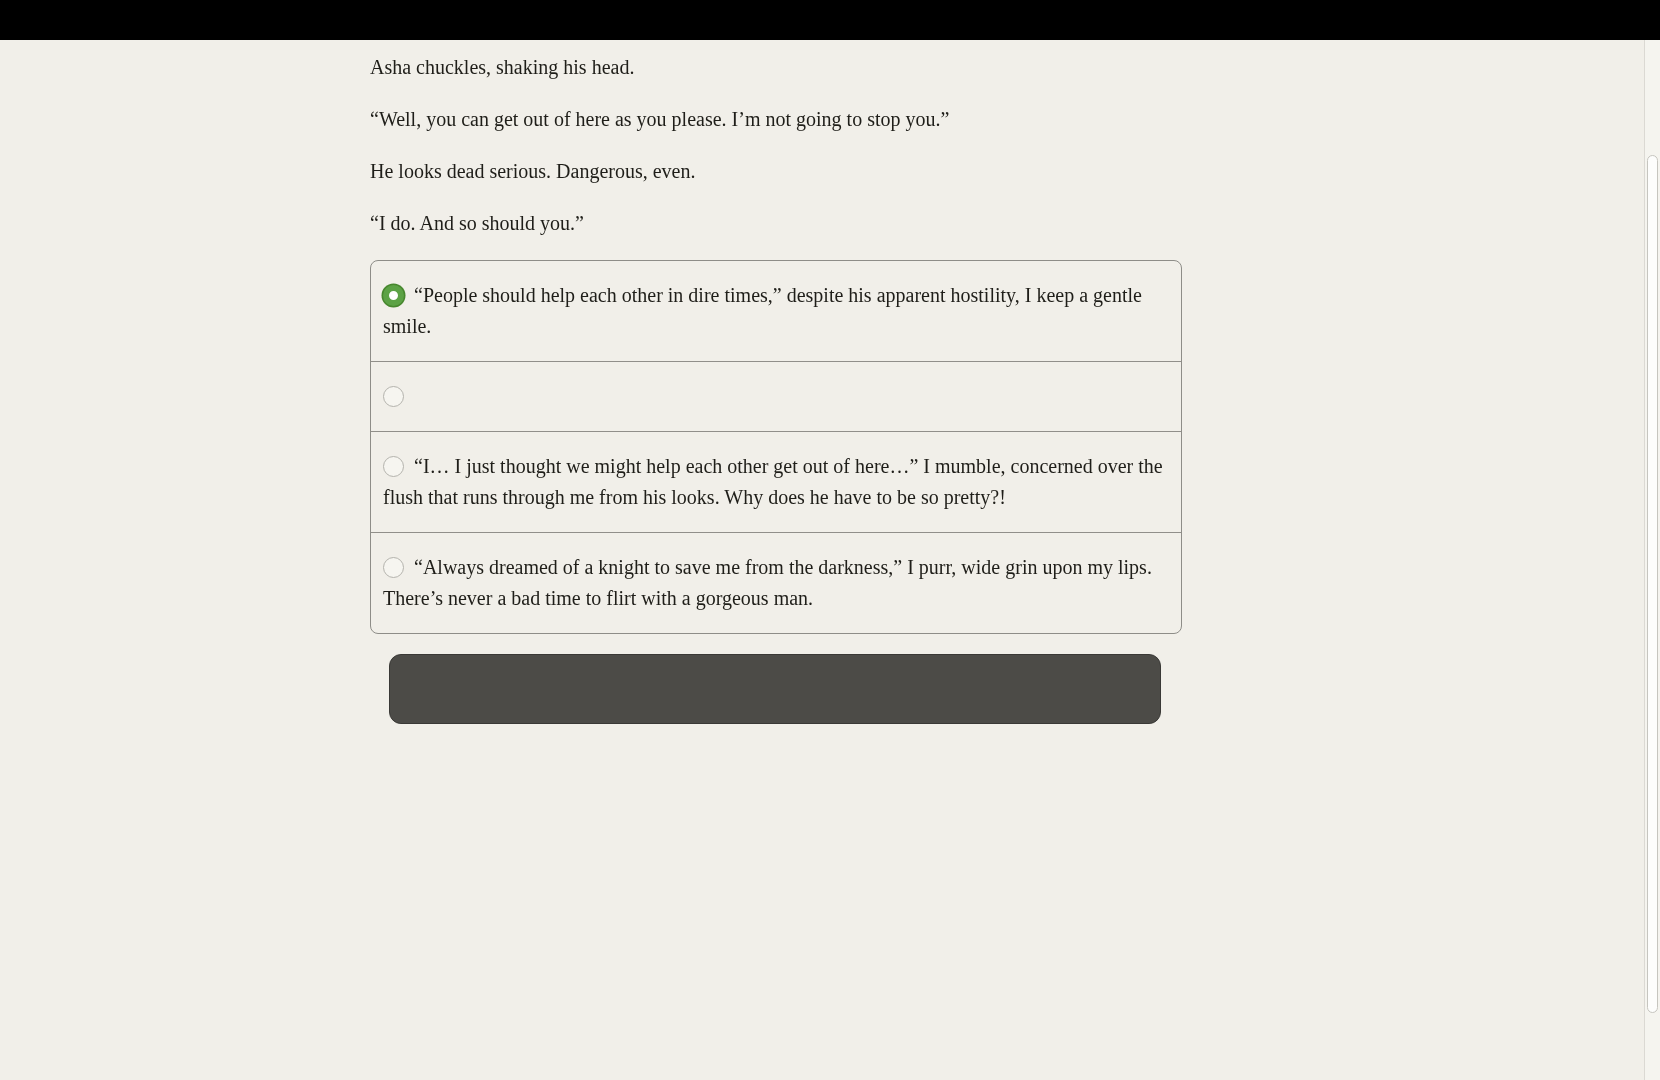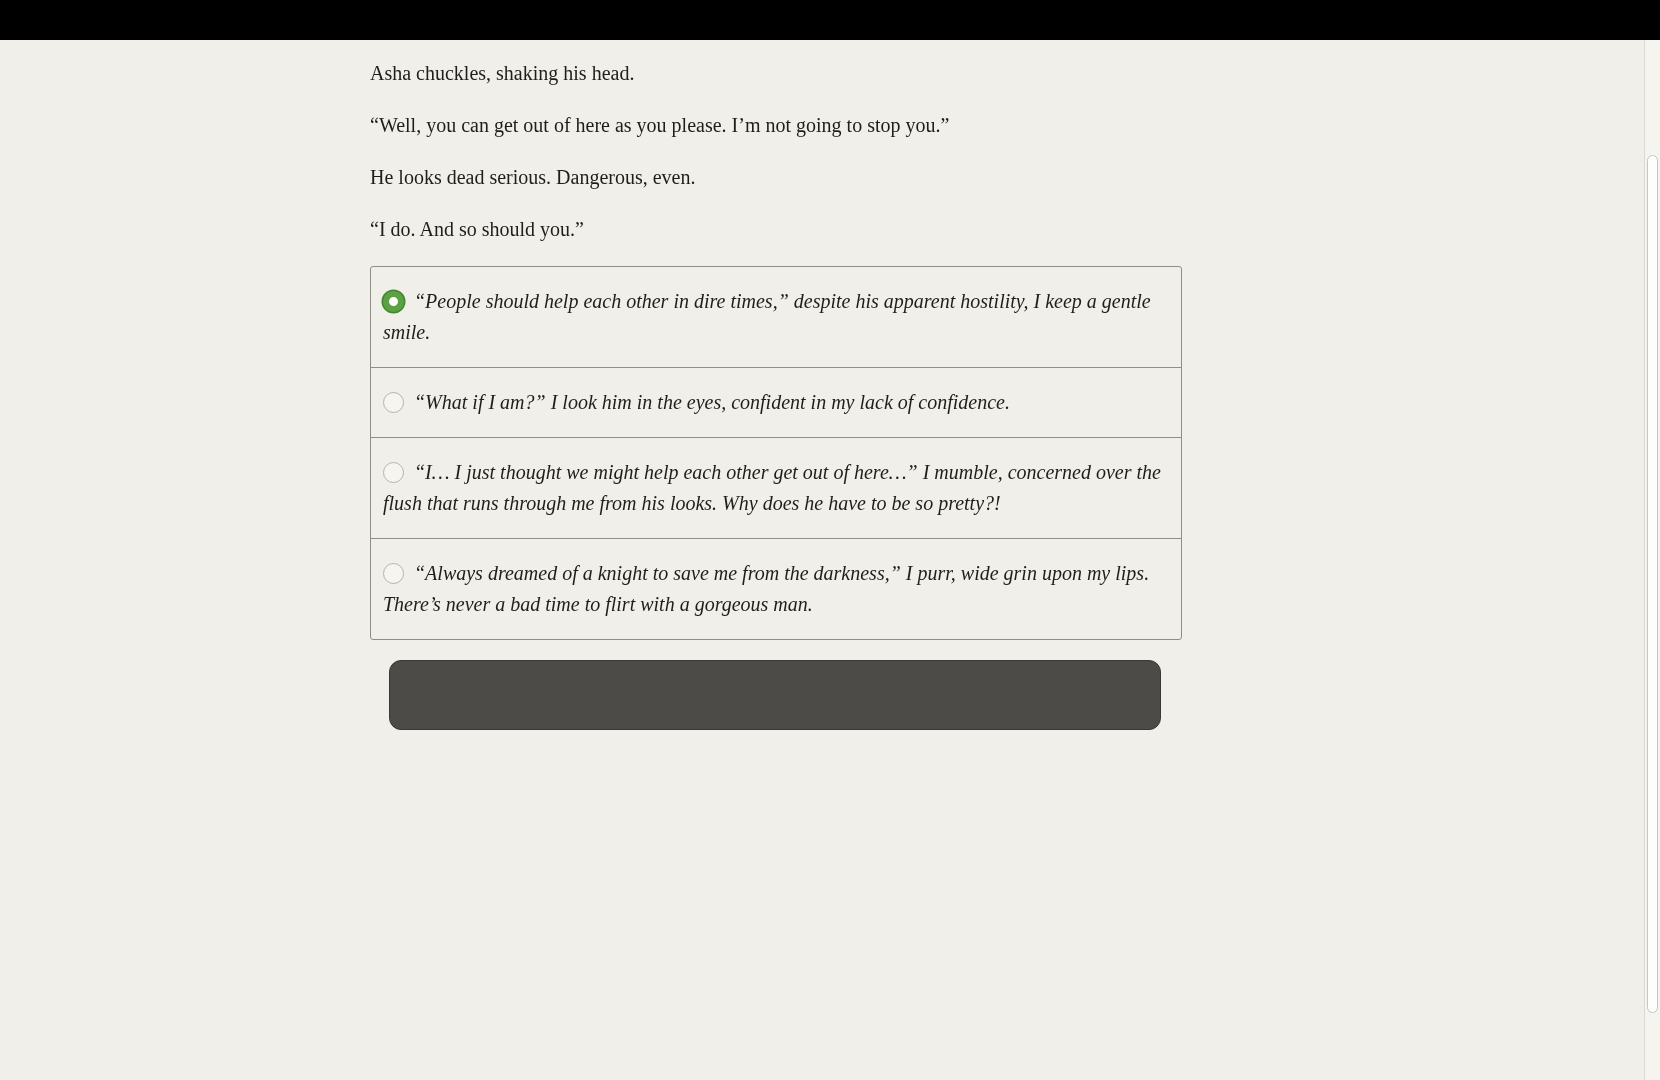--- a/index.html
+++ b/index.html
@@ -27,33 +27,32 @@
     left: 2px; top: 115px;
     width: 11px; height: 858px;
     background: #fdfdfc;
     border: 1px solid #c6c5bf;
     border-radius: 7px;
   }
   .content {
     position: absolute;
     top: 40px; left: 370px;
     width: 812px;
-    padding-top: 18px;
+    padding-top: 12px;
   }
   .content p {
     font-size: 20px;
     line-height: 31px;
     margin: 0 0 21px 0;
   }
   .choice-box {
     margin-top: 16px;
     border: 1.5px solid #8e8d88;
-    border-radius: 3px;
+    border-radius: 8px;
     background: transparent;
-    font-style: italic;
   }
   .choice-row {
     padding: 19px 18px 19px 12px;
     font-size: 20px;
     line-height: 31px;
     cursor: pointer;
   }
   .choice-row + .choice-row {
     border-top: 1.5px solid #918f8a;
   }
@@ -91,21 +90,21 @@
   <p>Asha chuckles, shaking his head.</p>
   <p>“Well, you can get out of here as you please. I’m not going to stop you.”</p>
   <p>He looks dead serious. Dangerous, even.</p>
   <p>“I do. And so should you.”</p>
 
   <div class="choice-box">
     <div class="choice-row">
       <span class="radio selected"></span><span class="choice-text">“People should help each other in dire times,” despite his apparent hostility, I keep a gentle smile.</span>
     </div>
     <div class="choice-row">
-      <span class="radio"></span><span class="choice-text">“What if I am?” I look him in the eyes, confident in my lack of confidence.</span>
+      <span class="radio"></span>
     </div>
     <div class="choice-row">
       <span class="radio"></span><span class="choice-text">“I… I just thought we might help each other get out of here…” I mumble, concerned over the flush that runs through me from his looks. Why does he have to be so pretty?!</span>
     </div>
     <div class="choice-row">
       <span class="radio"></span><span class="choice-text">“Always dreamed of a knight to save me from the darkness,” I purr, wide grin upon my lips. There’s never a bad time to flirt with a gorgeous man.</span>
     </div>
   </div>
 
   <div class="next-button"></div>

